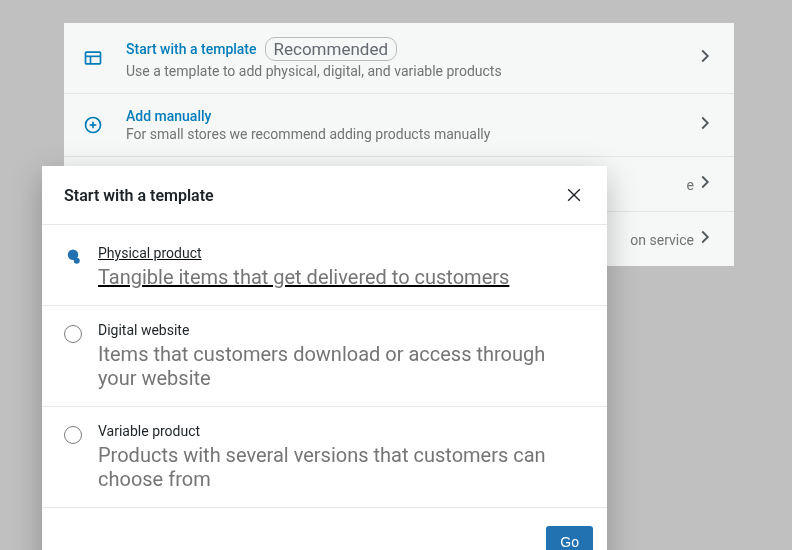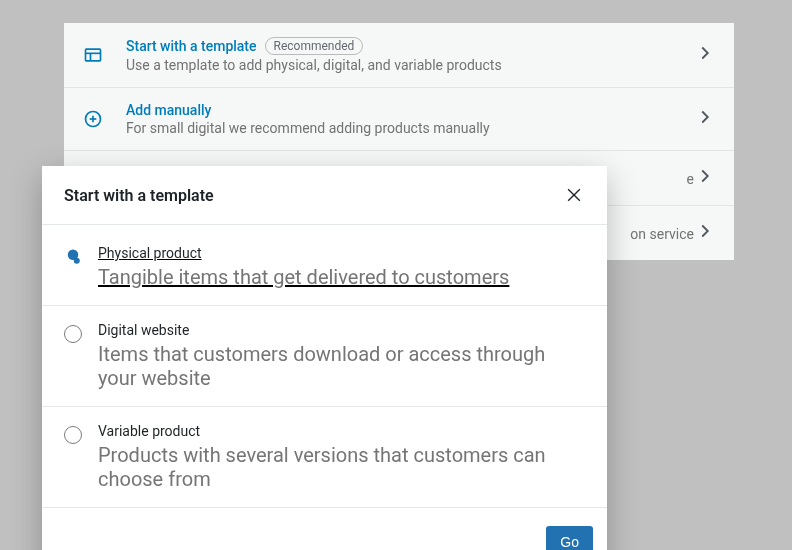--- a/index.html
+++ b/index.html
@@ -10,21 +10,21 @@
   .opt-row {
     display: flex; align-items: center; padding: 14px 18px 14px 18px;
     background: #f6f7f7; border-bottom: 1px solid #e2e4e7; cursor: pointer;
   }
   .opt-row:last-child { border-bottom: none; }
   .opt-icon { width: 22px; height: 22px; margin-right: 22px; display:flex; align-items:center; justify-content:center; color:#007cba; }
   .opt-body { flex: 1; }
   .opt-title-line { display:flex; align-items:center; gap:8px; margin-bottom:2px; }
   .opt-title { font-size: 14px; color: #007cba; font-weight: 500; }
   .opt-badge {
-    font-size: 12px; color:#646970; border:1px solid #bbb;
+    font-size: 17px; color:#646970; border:1px solid #bbb;
     border-radius: 10px; padding: 1px 8px;
   }
   .opt-desc { font-size: 14px; color: #737373; }
   .opt-chevron { color: #50575e; }
 
   .modal {
     position: absolute; top: 166px; left: 42px; width: 565px;
     background: #fff; box-shadow: 0 10px 30px rgba(0,0,0,0.25);
   }
   .modal-header {
@@ -83,21 +83,21 @@
       <svg viewBox="0 0 24 24" width="20" height="20" fill="none" stroke="currentColor" stroke-width="2">
           <circle cx="12" cy="12" r="9"></circle>
           <line x1="12" y1="8" x2="12" y2="16"></line>
           <line x1="8" y1="12" x2="16" y2="12"></line>
         </svg>
     </span>
     <div class="opt-body">
       <div class="opt-title-line">
         <span class="opt-title">Add manually</span>
       </div>
-      <div class="opt-desc">For small digital we recommend adding products manually</div>
+      <div class="opt-desc">For small stores we recommend adding products manually</div>
     </div>
     <span class="opt-chevron">
       <svg viewBox="0 0 24 24" width="22" height="22" fill="none" stroke="currentColor" stroke-width="2">
           <polyline points="9 6 15 12 9 18"></polyline>
         </svg>
     </span>
   </div>
 
   <div class="opt-row">
     <span class="opt-icon"></span>

